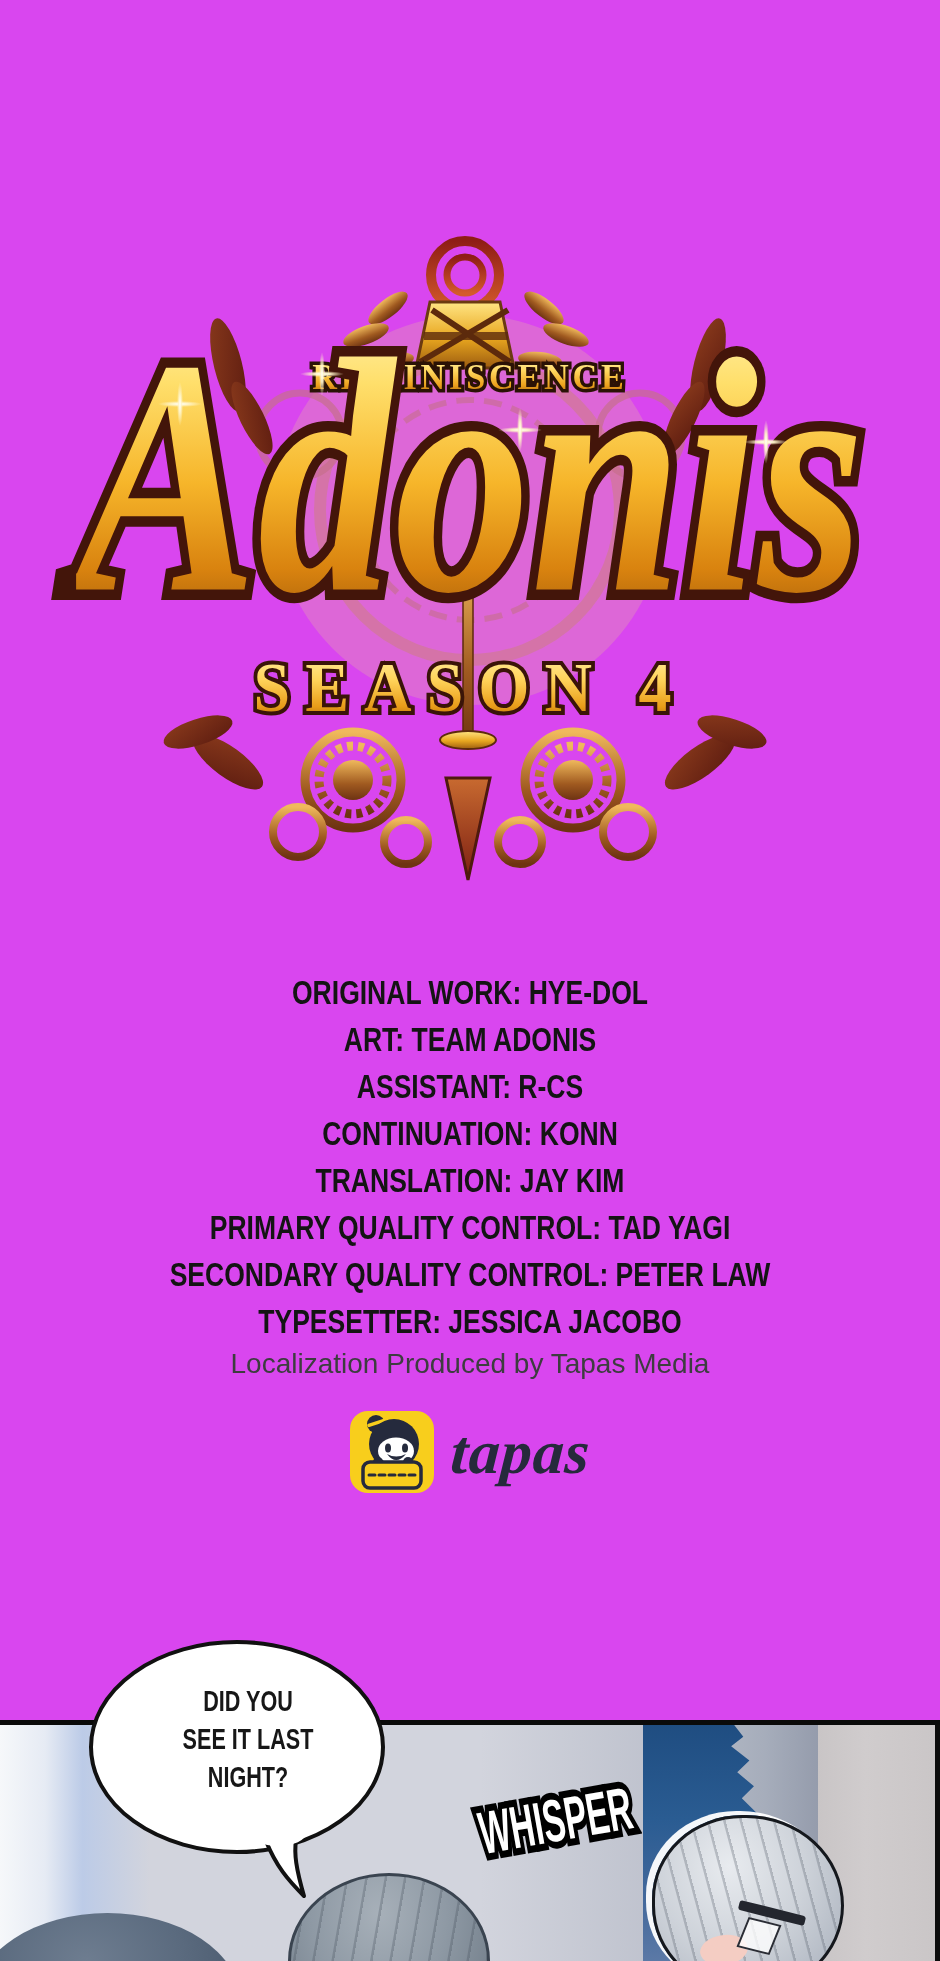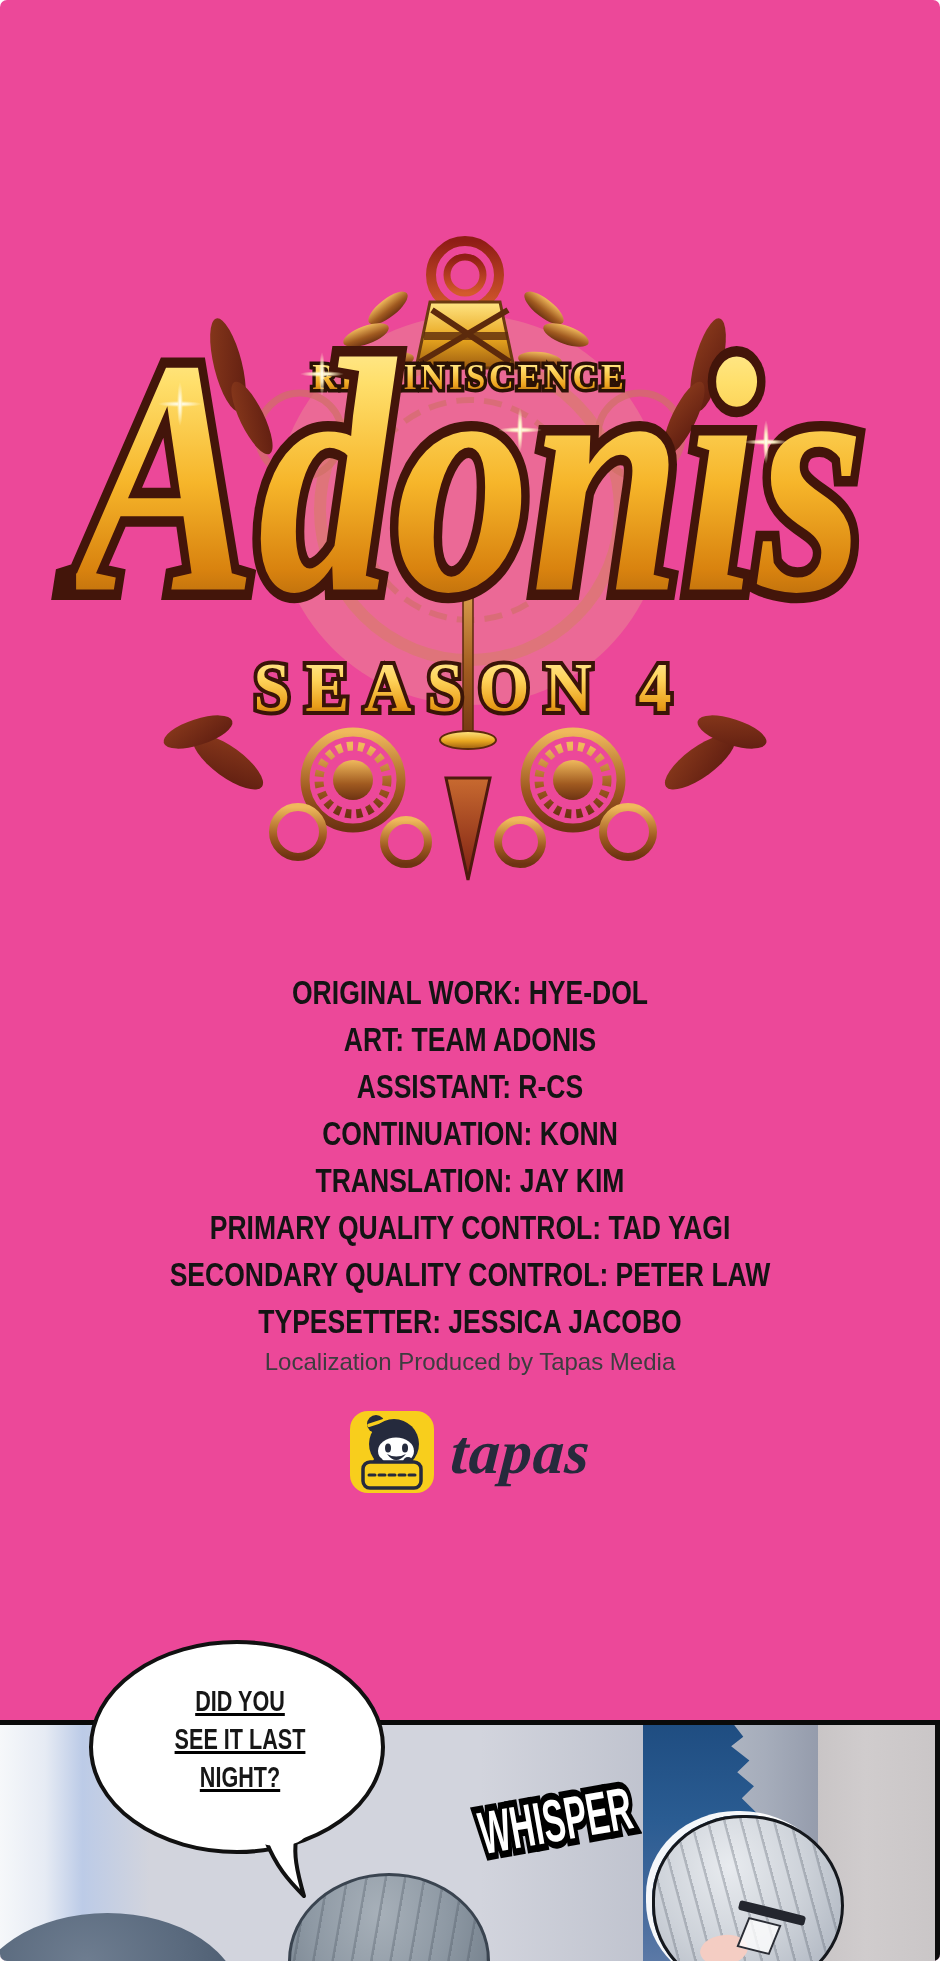--- a/index.html
+++ b/index.html
@@ -1,17 +1,17 @@
 <!DOCTYPE html>
 <html><head>
 <meta charset="utf-8">
 <style>
   html,body{margin:0;padding:0;background:#ffffff;}
-  .page{position:relative;width:940px;height:1961px;background:#ec4899;overflow:hidden;
-        font-family:"Liberation Sans",sans-serif;border-radius:7px;}
+  .page{position:relative;width:940px;height:1961px;background:#d946ef;overflow:hidden;
+        font-family:"Liberation Sans",sans-serif;}
 
   
   .logo-section{position:absolute;left:0;top:0;width:940px;height:900px;}
   .ornament-svg{position:absolute;left:0;top:180px;width:940px;height:710px;z-index:1;}
   .logo-text{position:absolute;left:0;width:940px;text-align:center;z-index:3;}
   .stack{position:relative;display:block;}
   .stack .outline{position:absolute;left:0;top:0;width:100%;color:transparent;}
   .stack .fill{position:relative;}
 
   .reminiscence{top:356px;font-family:"Liberation Serif",serif;font-weight:bold;
@@ -37,21 +37,21 @@
      radial-gradient(closest-side,#ffffff 0%,rgba(255,244,200,.95) 40%,rgba(255,220,120,0) 100%);}
   .sparkle::before{left:0;top:19px;width:44px;height:6px;border-radius:3px;}
   .sparkle::after{left:19px;top:0;width:6px;height:44px;border-radius:3px;}
 
   
   .credits{position:absolute;left:0;top:969px;width:940px;text-align:center;z-index:3;}
   .credit-line{font-weight:bold;font-size:34px;line-height:47px;color:#141414;
     letter-spacing:0px;transform:scaleX(.78);white-space:nowrap;}
 
   .localization{position:absolute;left:0;top:1348px;width:940px;text-align:center;
-    font-size:24px;color:#3d3d3f;z-index:3;}
+    font-size:28px;color:#3d3d3f;z-index:3;}
 
   
   .tapas-logo{position:absolute;left:0;top:1406px;width:940px;height:92px;display:flex;
     justify-content:center;align-items:center;gap:16px;z-index:3;}
   .tapas-wordmark{font-family:"Liberation Serif",serif;font-style:italic;font-weight:bold;
     font-size:62px;color:#262a3c;letter-spacing:1px;transform:skewX(-4deg);}
 
   
   .panel-border{position:absolute;left:0;top:1720px;width:940px;height:5px;background:#0a0a0a;z-index:2;}
   .panel{position:absolute;left:0;top:1725px;width:940px;height:236px;overflow:hidden;z-index:1;background:#d2d4dd;}
@@ -80,21 +80,21 @@
     background:repeating-linear-gradient(75deg,rgba(90,98,110,0) 0 13px,rgba(90,98,110,.32) 14px 16px),
       radial-gradient(ellipse at 40% 28%,#e8ebef 0%,#cdd2d9 48%,#aeb5c0 88%);}
   .skin{position:absolute;left:700px;top:210px;width:48px;height:30px;border-radius:50%;
     background:#f4cdc3;transform:rotate(-8deg);}
   .glasses{position:absolute;left:738px;top:183px;width:68px;height:10px;background:#23262e;
     border-radius:3px;transform:rotate(14deg);}
   .glasses-lens{position:absolute;left:742px;top:195px;width:30px;height:28px;
     background:rgba(255,255,255,.78);border:2px solid #2a2d35;transform:rotate(14deg) skewX(-8deg);}
 
   .bubble-svg{position:absolute;left:80px;top:1628px;width:320px;height:285px;z-index:4;}
-  .bubble-text{position:absolute;left:100px;top:1682px;width:280px;text-align:center;z-index:5;text-decoration:underline;}
+  .bubble-text{position:absolute;left:108px;top:1682px;width:280px;text-align:center;z-index:5;}
   .bubble-line{font-weight:bold;font-size:30px;line-height:38px;color:#171717;
     transform:scaleX(.72);white-space:nowrap;}
 
   .sfx{position:absolute;left:430px;top:1792px;width:220px;height:70px;z-index:5;
     transform:rotate(-10deg);}
   .sfx span{position:absolute;left:0;top:0;width:100%;text-align:center;font-weight:bold;
     font-size:60px;line-height:64px;transform:scaleX(.55);white-space:nowrap;}
   .sfx .sfx-outline{color:#000;-webkit-text-stroke:14px #000;}
   .sfx .sfx-fill{color:#fff;}
 </style>

